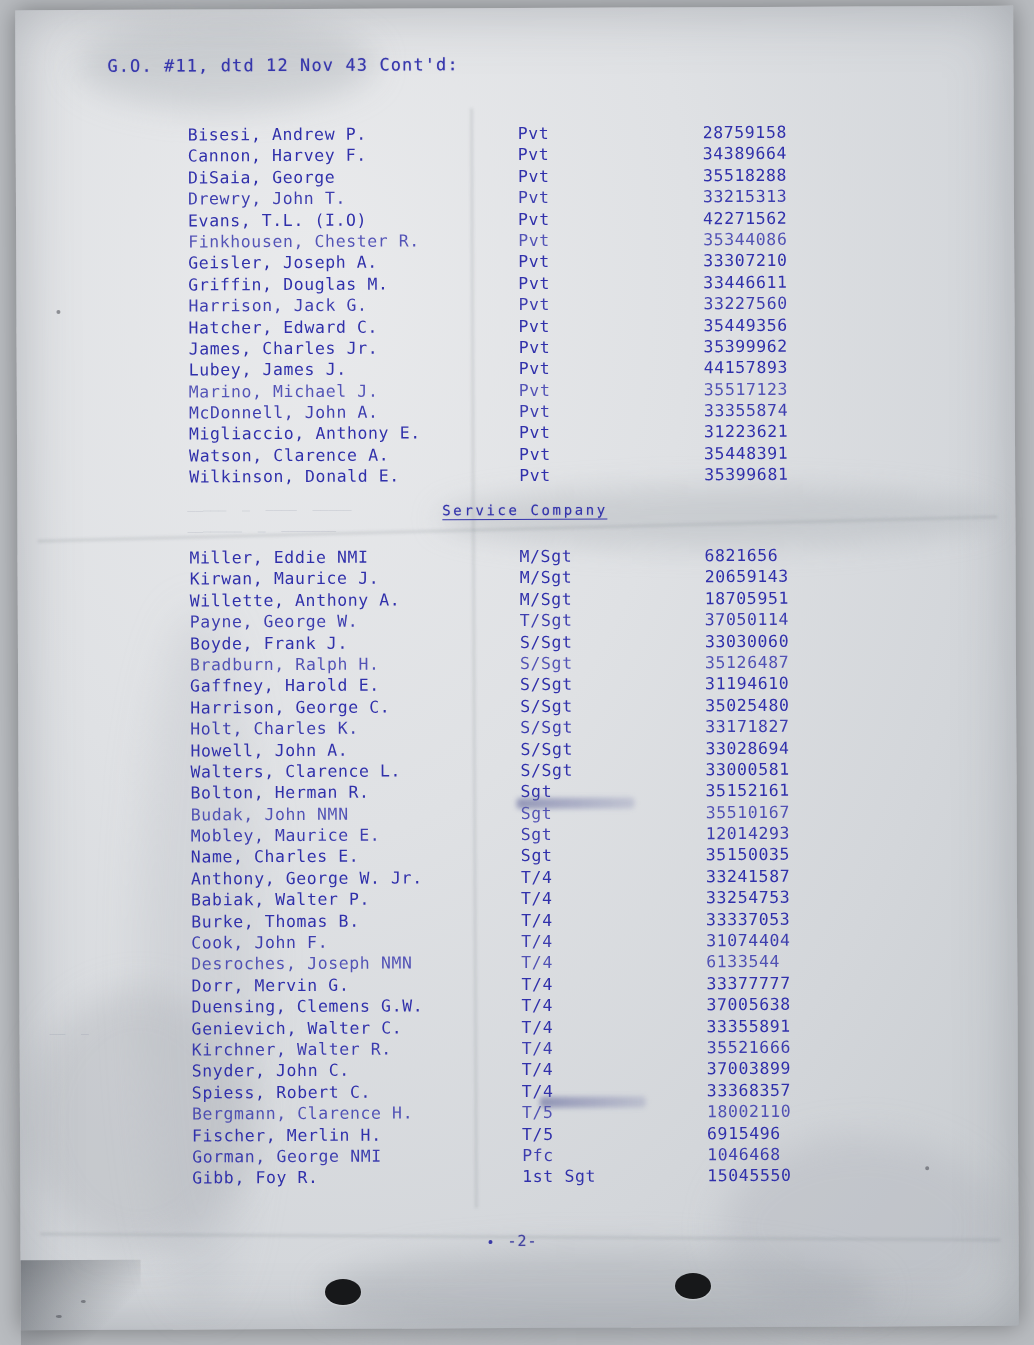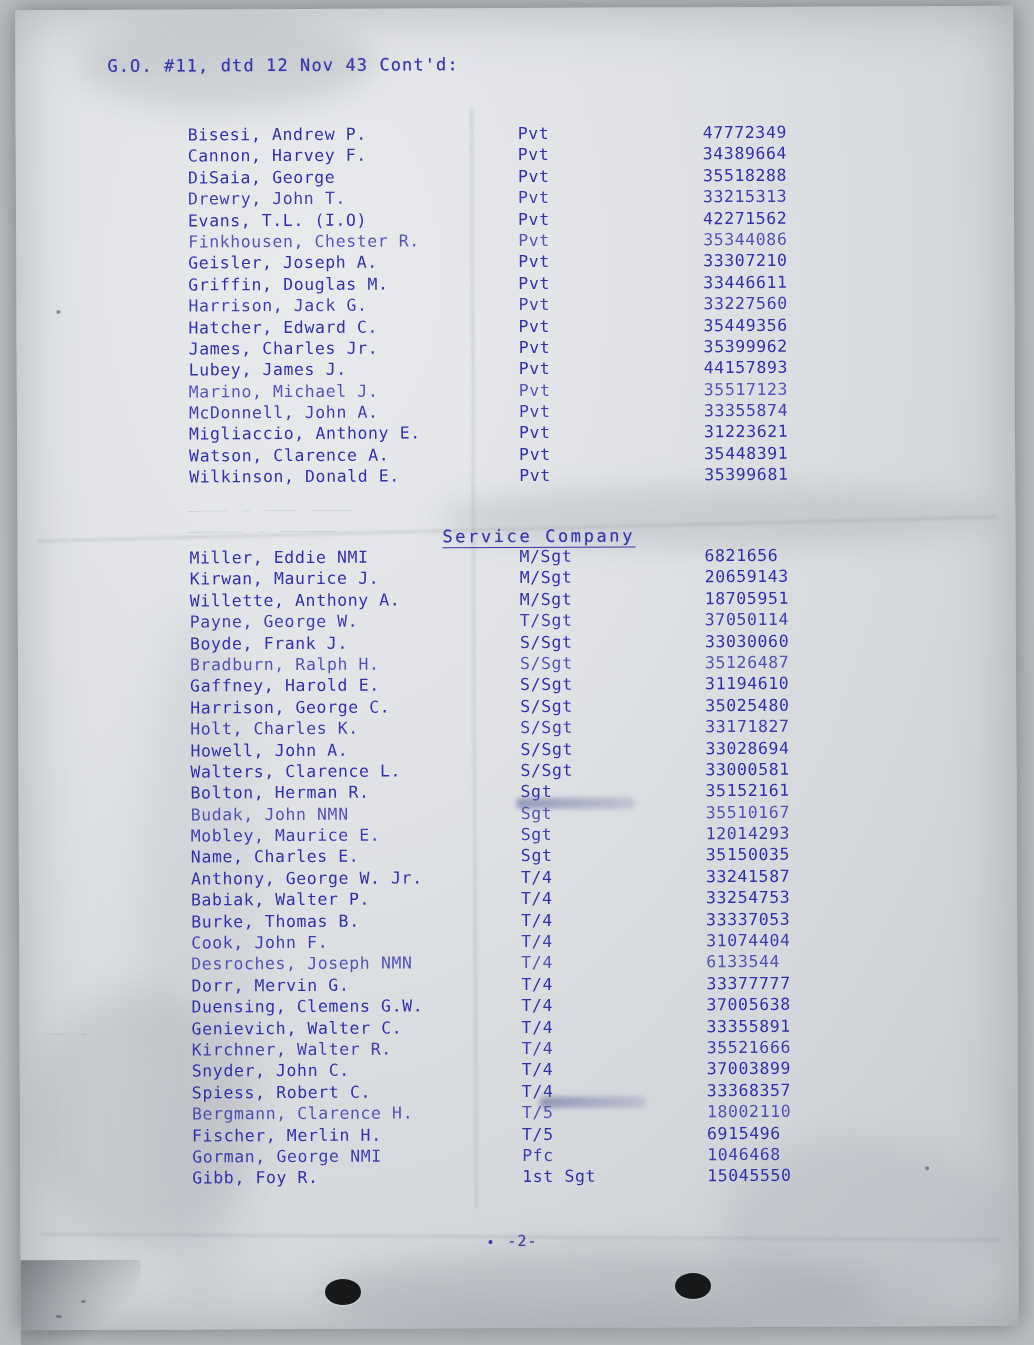--- a/index.html
+++ b/index.html
@@ -71,26 +71,25 @@
     text-shadow: 0 0 1px rgba(47,47,168,0.45);
   }
   #header {
     left: 92px; top: 46px;
     font-size: 17px;
     letter-spacing: 1.1px;
     color: #3737ae;
   }
   #section-heading {
     left: 425px; top: 494px;
-    font-size: 17px;
+    font-size: 14px;
     letter-spacing: 2.6px;
     color: #3434ac;
     border-bottom: 1.5px solid #3434ac;
     padding-bottom: 1px;
-    margin-top: 24px;
   }
   #page-number {
     left: 487px; top: 1224px;
     font-size: 15px;
     color: #43439f;
     letter-spacing: 1px;
   }
   .dot-mark {
     position: absolute;
     left: 468px; top: 1232px;
@@ -192,21 +191,21 @@
     <div class="crease" id="cr2"></div>
     <div class="crease" id="cr3"></div>
 
     <div class="ghost" id="g1">_____  _  ____  _____</div>
     <div class="ghost" id="g2">_______  _  _______</div>
     <div class="ghost" id="g3">__  _</div>
 
     <div class="ink" id="header">G.O. #11, dtd 12 Nov 43 Cont'd:</div>
 
     <div class="roster" id="roster-1">
-        <div class="row"><span class="c-name">Bisesi, Andrew P.</span><span class="c-rank">Pvt</span><span class="c-serial">47772349</span></div>
+        <div class="row"><span class="c-name">Bisesi, Andrew P.</span><span class="c-rank">Pvt</span><span class="c-serial">28759158</span></div>
         <div class="row"><span class="c-name">Cannon, Harvey F.</span><span class="c-rank">Pvt</span><span class="c-serial">34389664</span></div>
         <div class="row"><span class="c-name">DiSaia, George</span><span class="c-rank">Pvt</span><span class="c-serial">35518288</span></div>
         <div class="row f1"><span class="c-name">Drewry, John T.</span><span class="c-rank">Pvt</span><span class="c-serial">33215313</span></div>
         <div class="row"><span class="c-name">Evans, T.L. (I.O)</span><span class="c-rank">Pvt</span><span class="c-serial">42271562</span></div>
         <div class="row f2"><span class="c-name">Finkhousen, Chester R.</span><span class="c-rank">Pvt</span><span class="c-serial">35344086</span></div>
         <div class="row"><span class="c-name">Geisler, Joseph A.</span><span class="c-rank">Pvt</span><span class="c-serial">33307210</span></div>
         <div class="row"><span class="c-name">Griffin, Douglas M.</span><span class="c-rank">Pvt</span><span class="c-serial">33446611</span></div>
         <div class="row f1"><span class="c-name">Harrison, Jack G.</span><span class="c-rank">Pvt</span><span class="c-serial">33227560</span></div>
         <div class="row"><span class="c-name">Hatcher, Edward C.</span><span class="c-rank">Pvt</span><span class="c-serial">35449356</span></div>
         <div class="row"><span class="c-name">James, Charles Jr.</span><span class="c-rank">Pvt</span><span class="c-serial">35399962</span></div>

